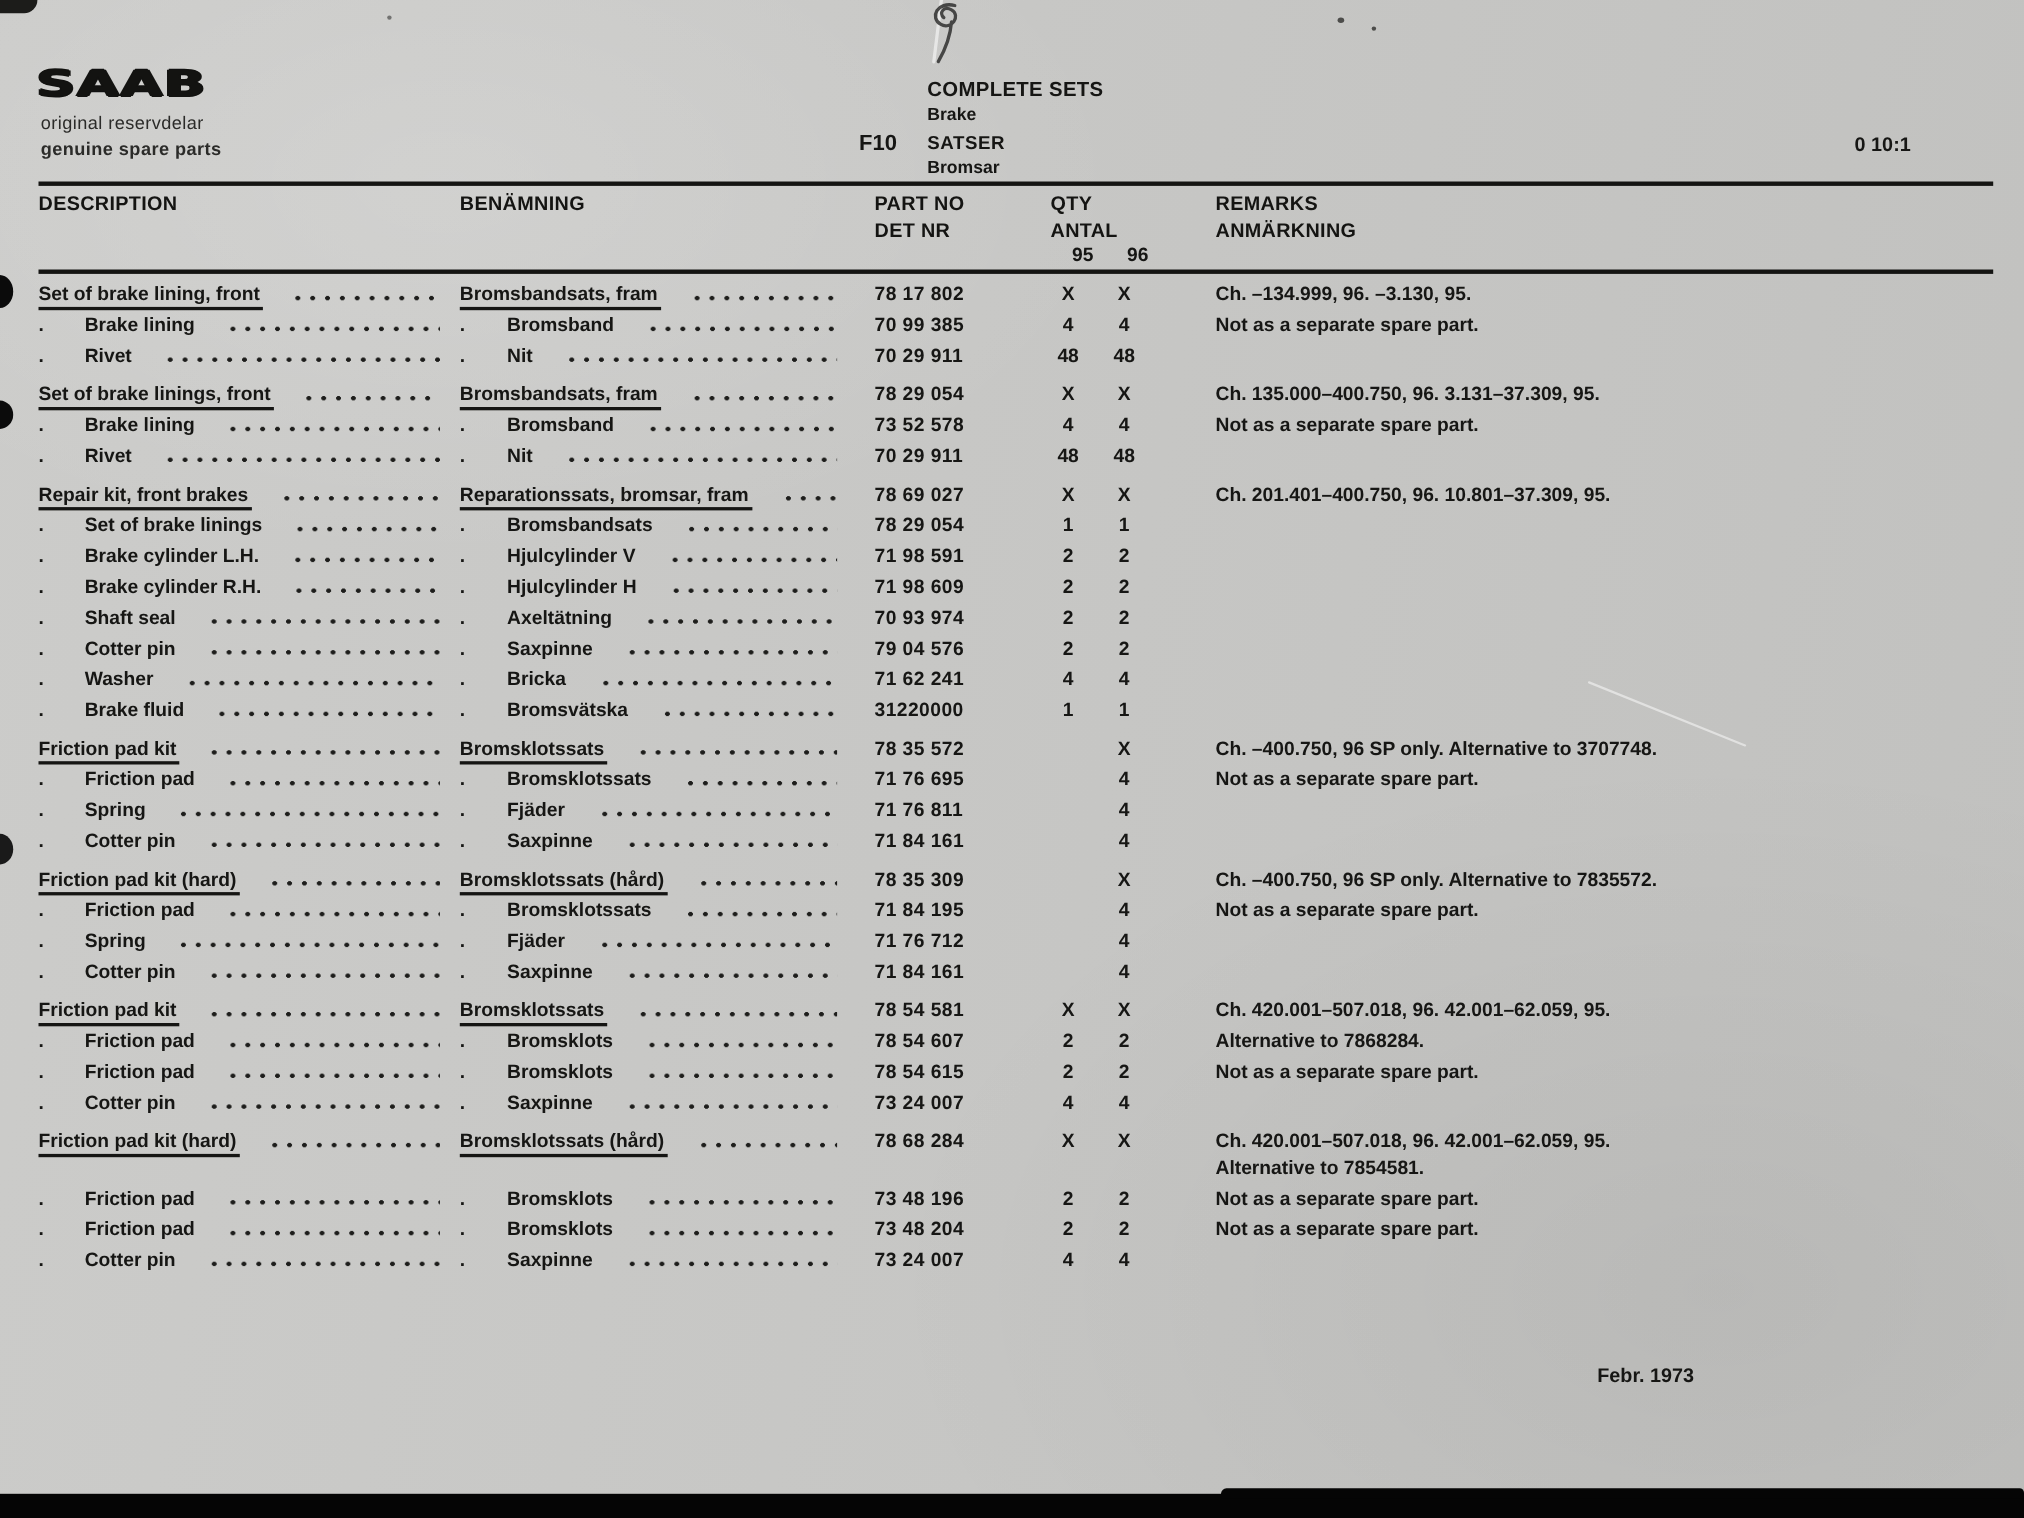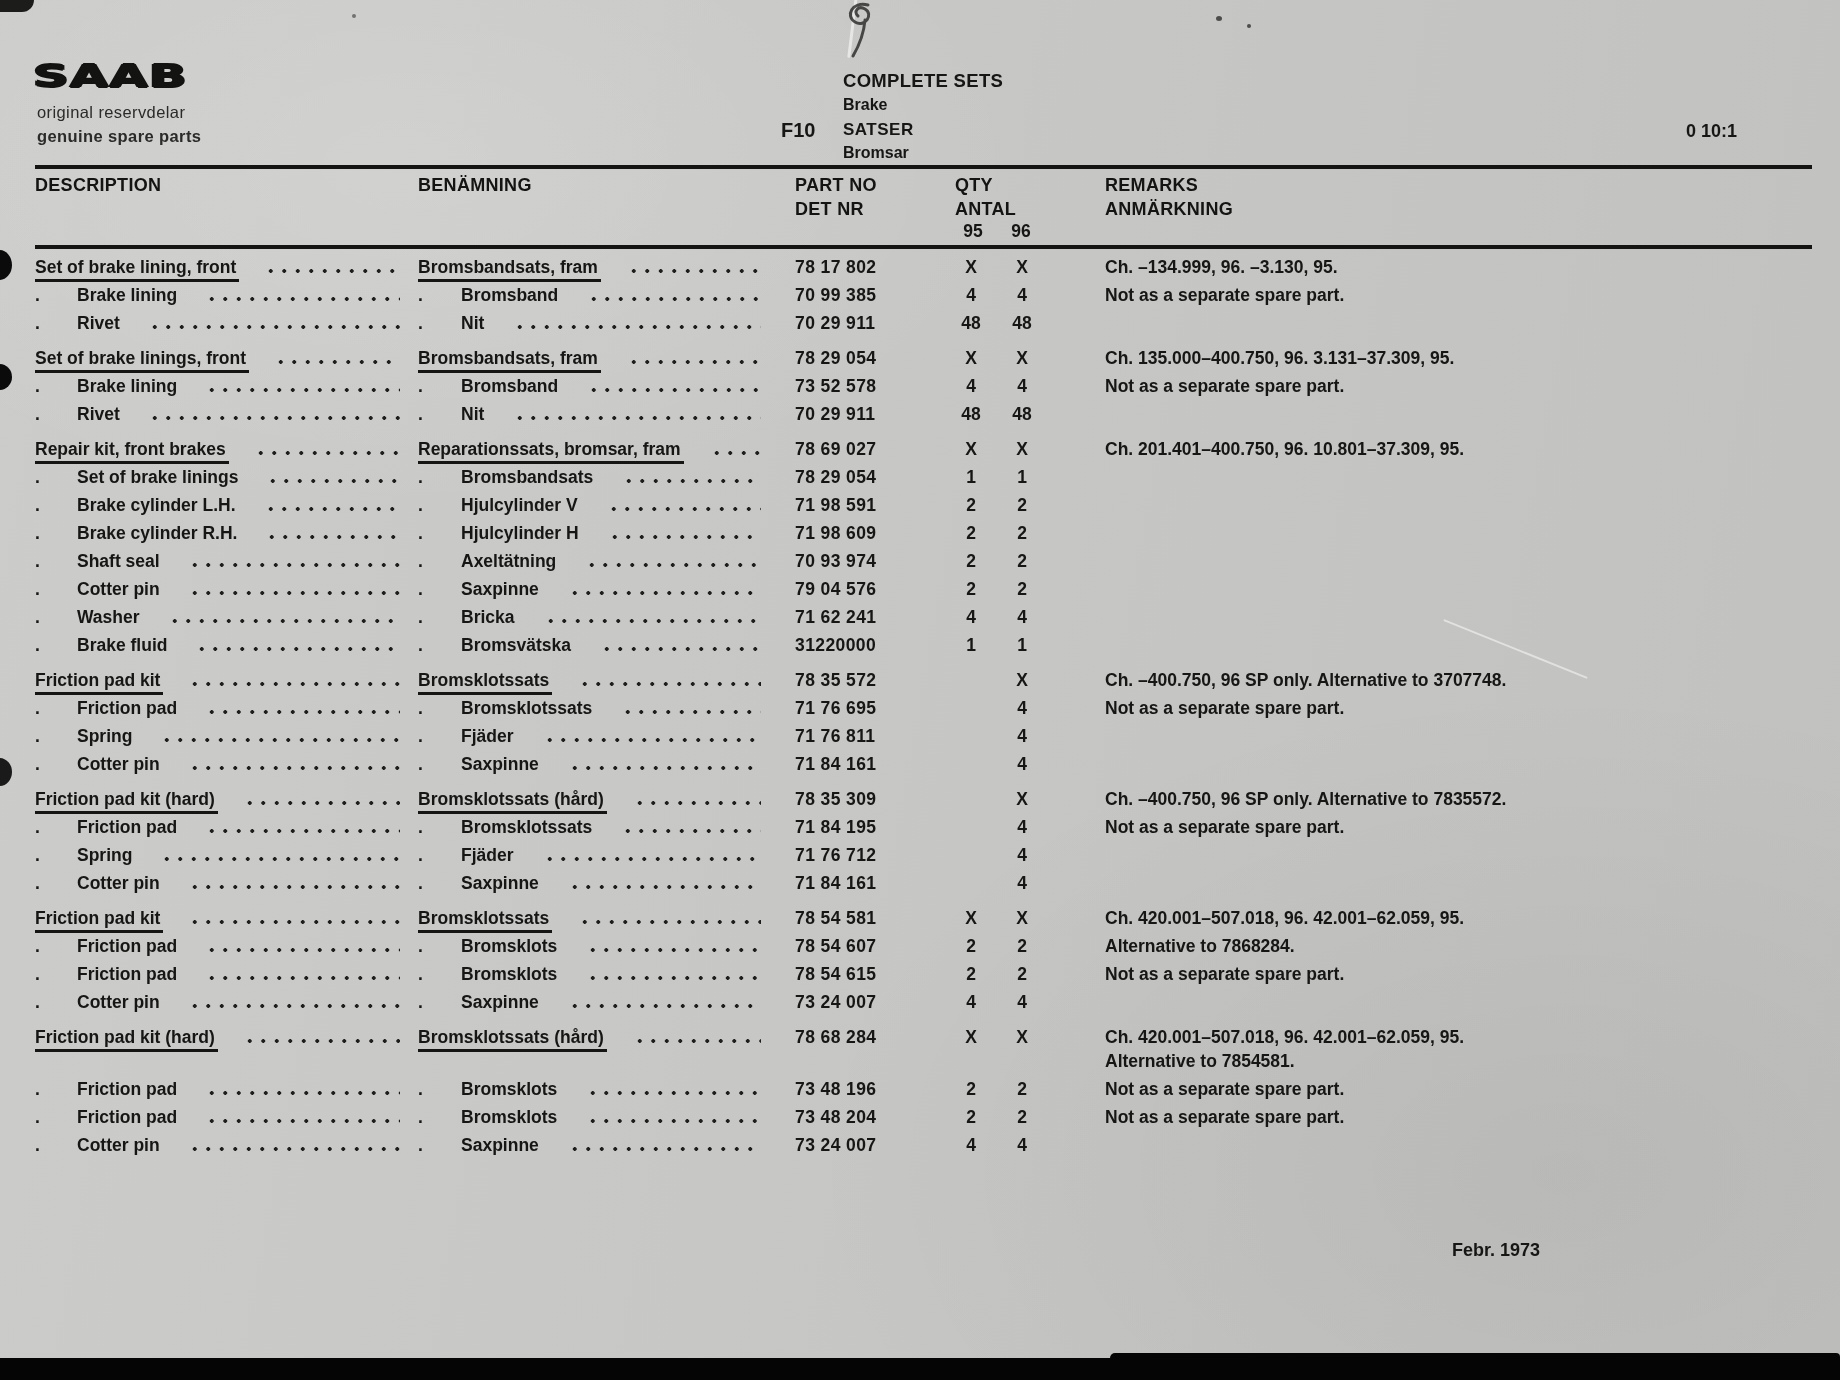--- a/index.html
+++ b/index.html
@@ -36,21 +36,21 @@
   .rule{position:absolute;left:35px;right:28px;height:3.5px;background:#141412;}
   .rule1{top:165px;}
   .rule2{top:245px;}
   .colhead{position:absolute;font-size:18px;font-weight:700;letter-spacing:0.3px;line-height:24px;color:#141412;white-space:nowrap;}
   .ch-desc{left:35px;top:173px;}
   .ch-ben{left:418px;top:173px;}
   .ch-part{left:795px;top:173px;}
   .ch-qty{left:955px;top:173px;}
   .ch-rem{left:1105px;top:173px;}
   .q-nums{position:absolute;top:221px;left:952px;width:94px;display:flex;font-size:17.5px;font-weight:700;}
-  .q-nums span{display:inline-block;text-align:center;}
+  .q-nums span{display:inline-block;text-align:right;}
   .qn95{width:42px;}
   .qn96{width:46px;margin-left:4px;}
   
   #table-body{position:absolute;left:35px;top:257px;width:1772px;font-size:17.5px;color:#161614;}
   .group + .group{margin-top:15px;}
   .row{display:flex;align-items:flex-start;line-height:20px;margin-bottom:8px;font-weight:700;}
   .c-desc{width:383px;display:flex;align-items:flex-start;gap:16px;}
   .c-ben{width:377px;display:flex;align-items:flex-start;gap:17px;}
   .c-part{width:151px;white-space:nowrap;letter-spacing:0.4px;}
   .c-q{width:50px;text-align:center;}

